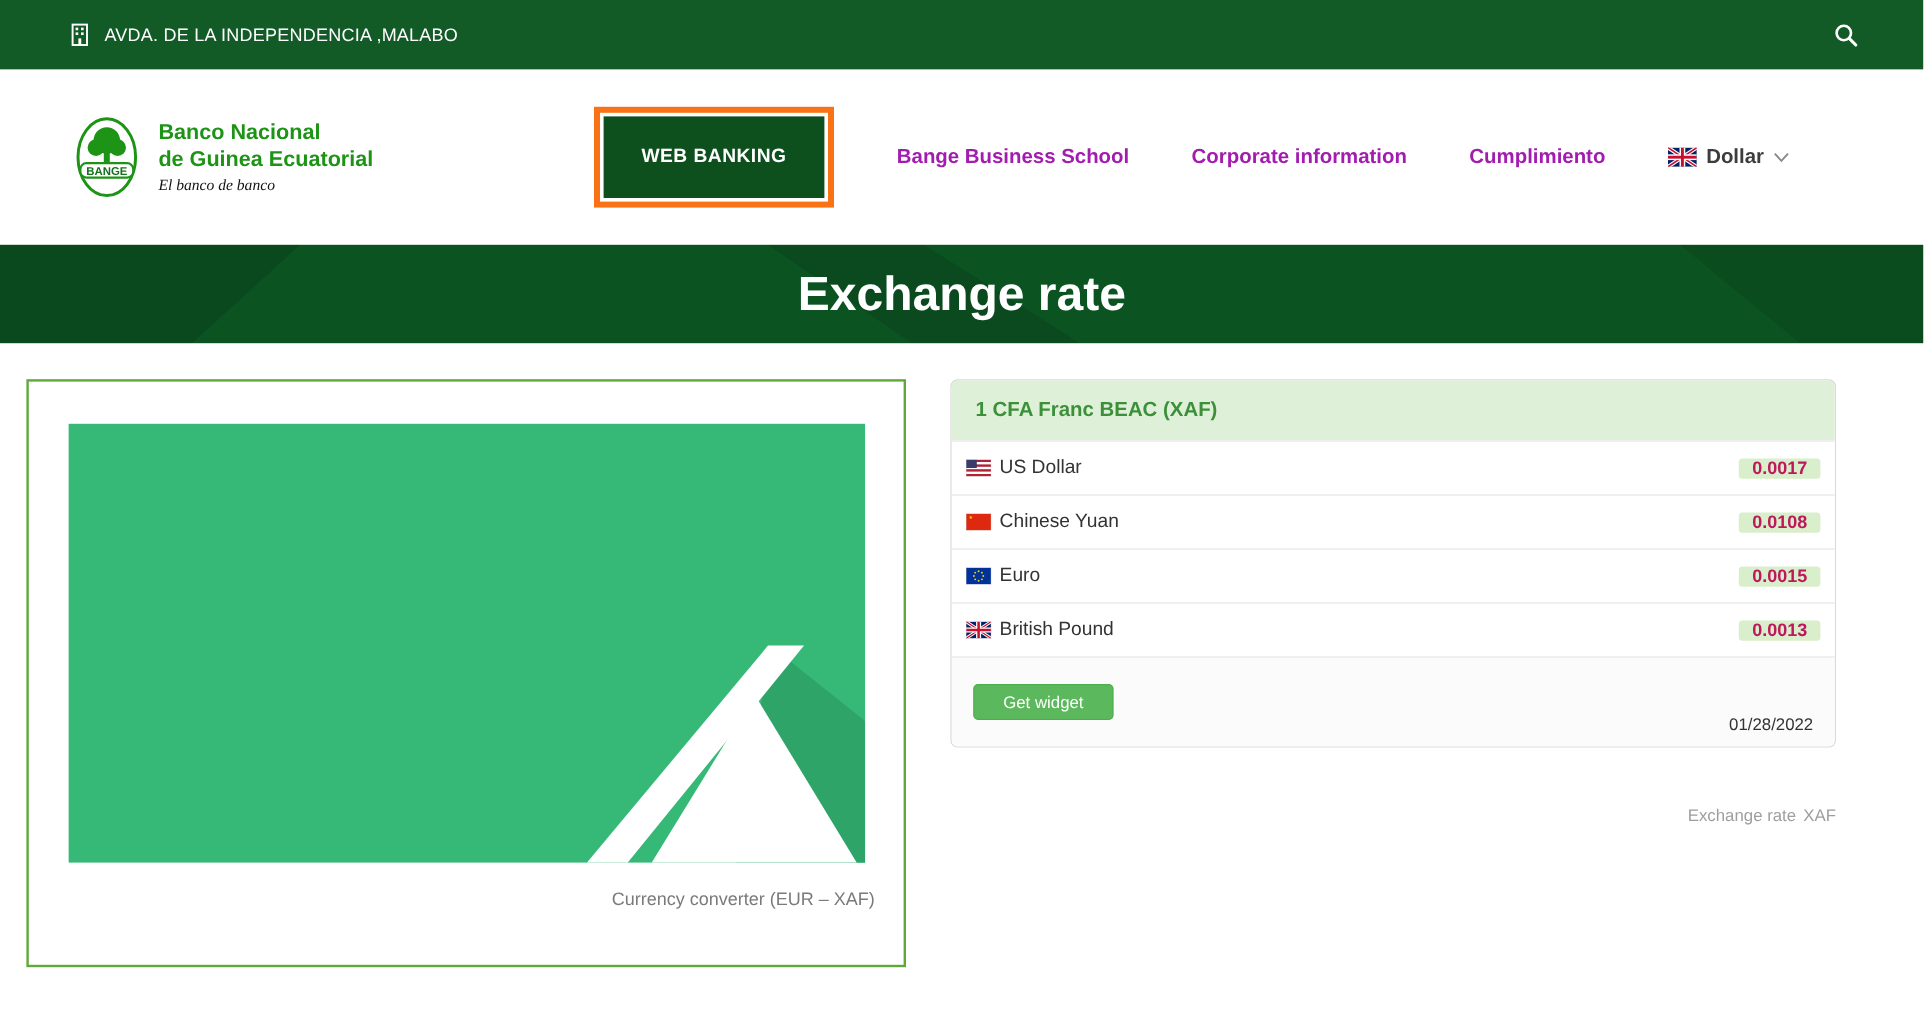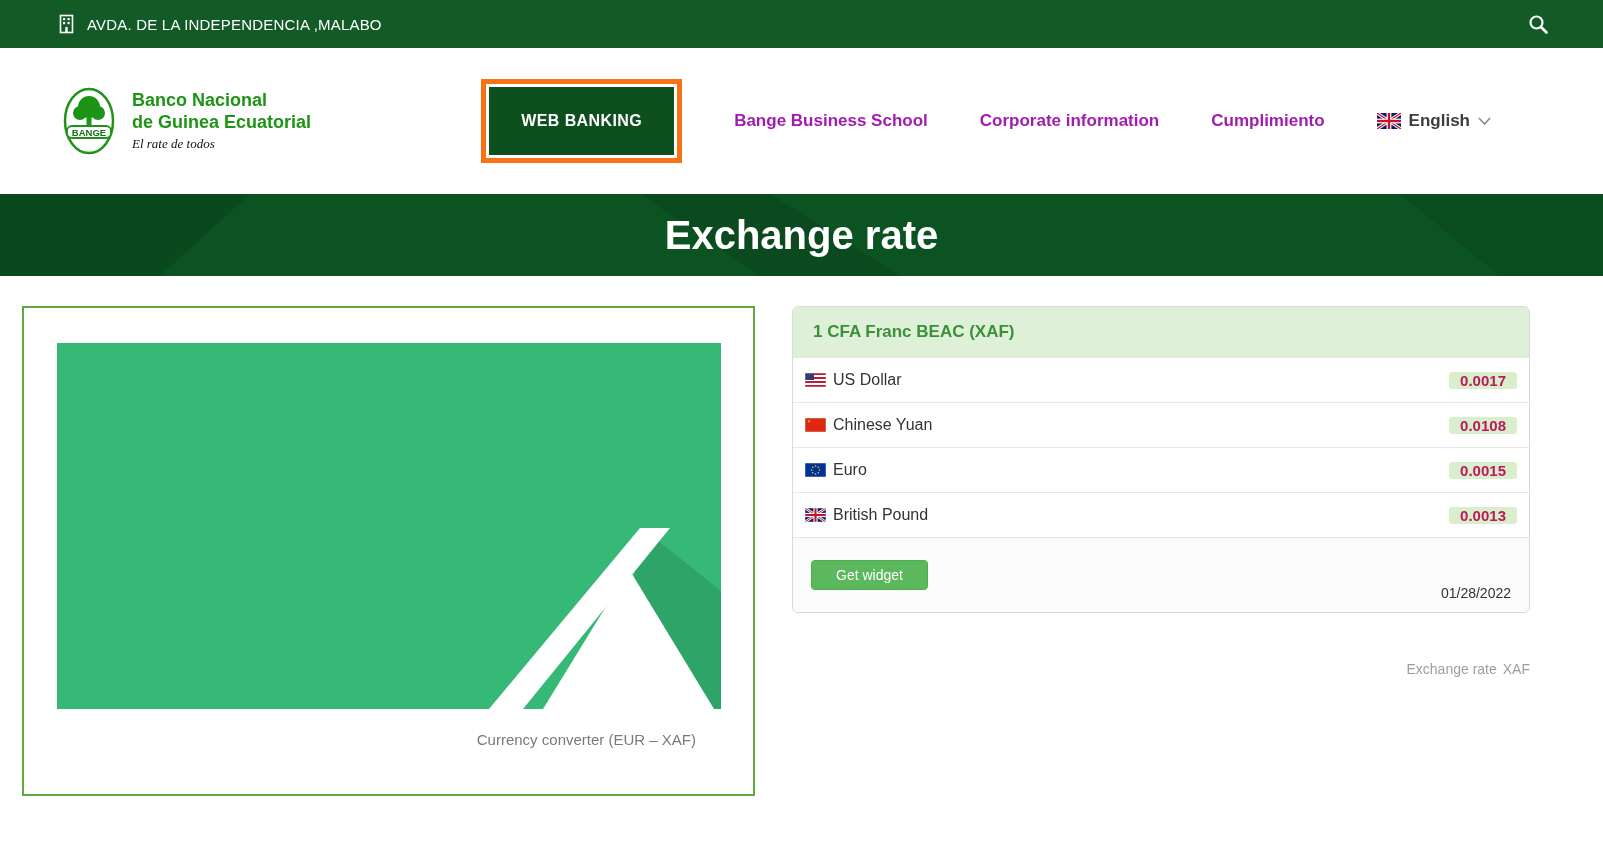--- a/index.html
+++ b/index.html
@@ -1,21 +1,21 @@
 <!DOCTYPE html>
 <html><head>
 <meta charset="utf-8">
 <style>
   * { margin:0; padding:0; box-sizing:border-box; }
   html,body { background:#fff; }
   body { font-family:"Liberation Sans", sans-serif; }
   .page { position:relative; width:1603px; height:861px; background:#fff; overflow:hidden; }
 
   
-  .topbar { height:48px; background:#125B27; display:flex; align-items:center; padding:0 48px 0 57px; }
+  .topbar { height:58px; background:#125B27; display:flex; align-items:center; padding:0 48px 0 57px; }
   .topbar-address { display:flex; align-items:center; gap:11px; color:#fff; font-size:15px; letter-spacing:.2px; }
   .topbar-spacer { flex:1; }
   .search-btn { background:none; border:none; cursor:pointer; padding:6px; display:flex; align-items:center; }
 
   
   .header { height:146px; background:#fff; display:flex; align-items:center; padding:0 112px 0 58px; }
   .logo { display:flex; align-items:center; gap:12px; cursor:pointer; }
   .logo-text .l1, .logo-text .l2 { color:#1E9416; font-size:18px; font-weight:bold; line-height:1.18; }
   .logo-text .tagline { font-family:"Liberation Serif", serif; font-style:italic; font-size:13px; color:#111; margin-top:3px; }
   .header-spacer { flex:1; }
@@ -29,21 +29,21 @@
   
   .banner { position:relative; height:82px; background:#0C5322; overflow:hidden; }
   .banner svg.pattern { position:absolute; inset:0; }
   .banner h1 { position:relative; text-align:center; color:#fff; font-size:40px; font-weight:bold; line-height:82px; }
 
   
   .main { display:flex; align-items:flex-start; padding:30px 0 0 22px; }
 
   .converter-card { width:733px; height:490px; border:2px solid #5FA83C; background:#fff; }
   .converter-art { display:block; margin:35px auto 0 auto; }
-  .converter-caption { margin-top:22px; padding-right:57px; text-align:right; color:#7a7a7a; font-size:15px; }
+  .converter-caption { margin-top:22px; padding-right:24px; text-align:right; color:#7a7a7a; font-size:15px; }
 
   .rates-col { margin-left:37px; width:770px; }
   .rates-widget { width:738px; border:1px solid #d9d9d9; border-radius:6px; overflow:hidden; background:#fff; }
   .rates-header { background:#DFF0D8; padding:15px 20px; }
   .rates-title { color:#3C9039; font-size:17px; font-weight:bold; }
   .rate-row { display:flex; align-items:center; height:45px; padding:0 12px; border-top:1px solid #e7e7e7; background:#fff; }
   .rate-row .flag { display:flex; margin-right:7px; }
   .rate-name { font-size:16px; color:#333; }
   .rate-value { margin-left:auto; background:#D9EECA; color:#be185d; font-weight:bold; font-size:15px; padding:0 11px; border-radius:3px; }
   .rates-footer { display:flex; align-items:center; padding:11px 18px; background:#fbfbfb; border-top:1px solid #e7e7e7; }
@@ -94,21 +94,21 @@
           <circle cx="31" cy="21" r="11" fill="#1E9416"></circle>
           <circle cx="22" cy="27" r="7" fill="#1E9416"></circle>
           <circle cx="40" cy="27" r="7" fill="#1E9416"></circle>
           <rect x="9" y="40" width="44" height="12" rx="5" fill="#fff" stroke="#1E9416" stroke-width="1.8"></rect>
           <text x="31" y="49.5" text-anchor="middle" font-family="Liberation Sans, sans-serif" font-size="9.5" font-weight="bold" fill="#14701a">BANGE</text>
         </svg>
       </span>
       <span class="logo-text">
         <span class="l1" style="display:block;">Banco Nacional</span>
         <span class="l2" style="display:block;">de Guinea Ecuatorial</span>
-        <span class="tagline" style="display:block;">El rate de todos</span>
+        <span class="tagline" style="display:block;">El banco de banco</span>
       </span>
     </div>
     <div class="header-spacer"></div>
     <nav class="nav">
       <span class="webbanking-wrap">
         <button class="webbanking-btn">WEB BANKING</button>
       </span>
       <a class="nav-link">Bange Business School</a>
       <a class="nav-link">Corporate information</a>
       <a class="nav-link">Cumplimiento</a>
@@ -117,21 +117,21 @@
           <svg width="24" height="16" viewBox="0 0 24 16">
               <rect width="24" height="16" fill="#012169"></rect>
               <path d="M0,0 L24,16 M24,0 L0,16" stroke="#fff" stroke-width="3.2"></path>
               <path d="M0,0 L24,16 M24,0 L0,16" stroke="#C8102E" stroke-width="1.3"></path>
               <rect x="9.6" width="4.8" height="16" fill="#fff"></rect>
               <rect y="5.6" width="24" height="4.8" fill="#fff"></rect>
               <rect x="10.8" width="2.4" height="16" fill="#C8102E"></rect>
               <rect y="6.8" width="24" height="2.4" fill="#C8102E"></rect>
             </svg>
         </span>
-        <span class="lang-label">English</span>
+        <span class="lang-label">Dollar</span>
         <span style="display:flex;">
           <svg width="13" height="8" viewBox="0 0 13 8">
               <polyline points="1,1 6.5,7 12,1" fill="none" stroke="#8a8a8a" stroke-width="1.6"></polyline>
             </svg>
         </span>
       </button>
     </nav>
   </div>
 
   <div class="banner">

